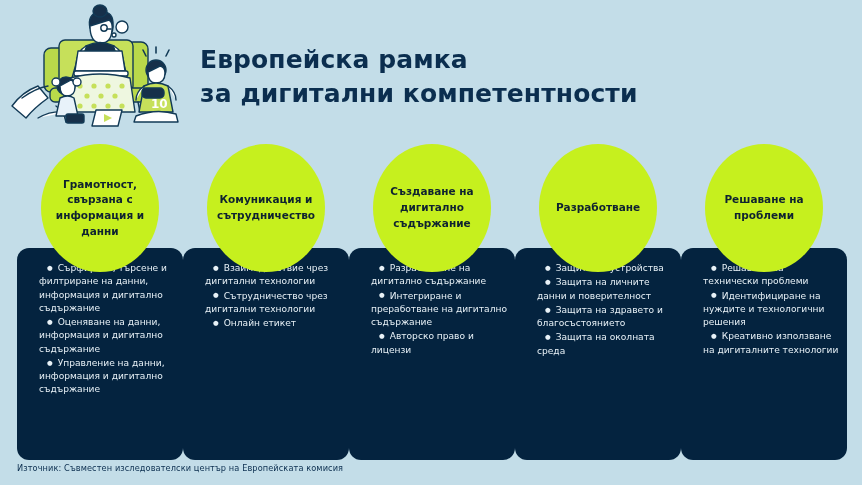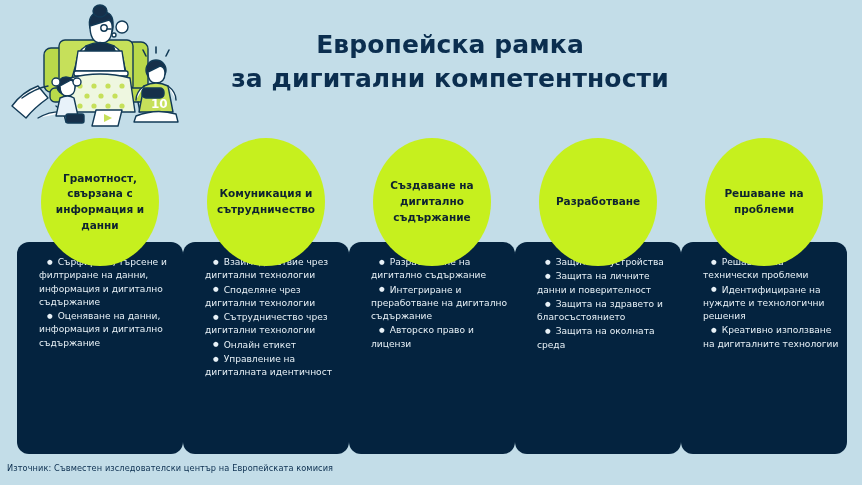--- a/index.html
+++ b/index.html
@@ -9,32 +9,32 @@
     font-family:"DejaVu Sans","Liberation Sans",sans-serif;
     position:relative;
     overflow:hidden;
   }
 
   
   #illustration { position:absolute; left:4px; top:2px; width:200px; height:132px; }
 
   
   #title-block {
-    position:absolute; left:200px; top:28px; width:500px;
-    text-align:center;
+    position:absolute; left:200px; top:43px; width:500px;
+    text-align:left;
     color:#0b2e4f;
     font-weight:bold;
     font-size:25px;
     line-height:1.35;
     letter-spacing:.1px;
   }
   #title-block .t-line { display:block; white-space:nowrap; }
 
   
-  #columns { position:absolute; left:0; top:138px; width:716px; height:316px; }
+  #columns { position:absolute; left:0; top:144px; width:716px; height:316px; }
   .column { position:absolute; top:0; width:166px; height:316px; }
   .column.c0 { left:17px; }
   .column.c1 { left:183px; }
   .column.c2 { left:349px; }
   .column.c3 { left:515px; }
   .column.c4 { left:681px; }
 
   .bubble {
     position:absolute; left:50%; top:0;
     transform:translateX(-50%);
@@ -75,21 +75,21 @@
     content:"\25CF";
     color:#e8f1f7;
     font-size:6.5px;
     vertical-align:middle;
     margin-right:5px;
     margin-left:22px;
   }
 
   
   #footer {
-    position:absolute; left:7px; bottom:12px;
+    position:absolute; left:17px; bottom:12px;
     color:#0b2e4f;
     font-size:8.2px;
     letter-spacing:.1px;
   }
 </style>
 </head>
 <body>
 
 <svg id="illustration" viewBox="0 0 200 132" xmlns="http://www.w3.org/2000/svg">
   <g fill="none" stroke="#123a56" stroke-width="1.4" stroke-linecap="round" stroke-linejoin="round">
@@ -171,35 +171,34 @@
 <div id="columns">
 
   <div class="column c0">
     <div class="bubble">
       <span class="bubble-label">Грамотност, свързана с информация и данни</span>
     </div>
     <div class="card">
       <ul class="bullets">
         <li>Сърфиране, търсене и филтриране на данни, информация и дигитално съдържание</li>
         <li>Оценяване на данни, информация и дигитално съдържание</li>
+        <li>Управление на данни, информация и дигитално съдържание</li>
       </ul>
     </div>
   </div>
 
   <div class="column c1">
     <div class="bubble">
       <span class="bubble-label">Комуникация и сътрудничество</span>
     </div>
     <div class="card">
       <ul class="bullets">
         <li>Взаимодействие чрез дигитални технологии</li>
-        <li>Споделяне чрез дигитални технологии</li>
         <li>Сътрудничество чрез дигитални технологии</li>
         <li>Онлайн етикет</li>
-        <li>Управление на дигиталната идентичност</li>
       </ul>
     </div>
   </div>
 
   <div class="column c2">
     <div class="bubble">
       <span class="bubble-label">Създаване на дигитално съдържание</span>
     </div>
     <div class="card">
       <ul class="bullets">

